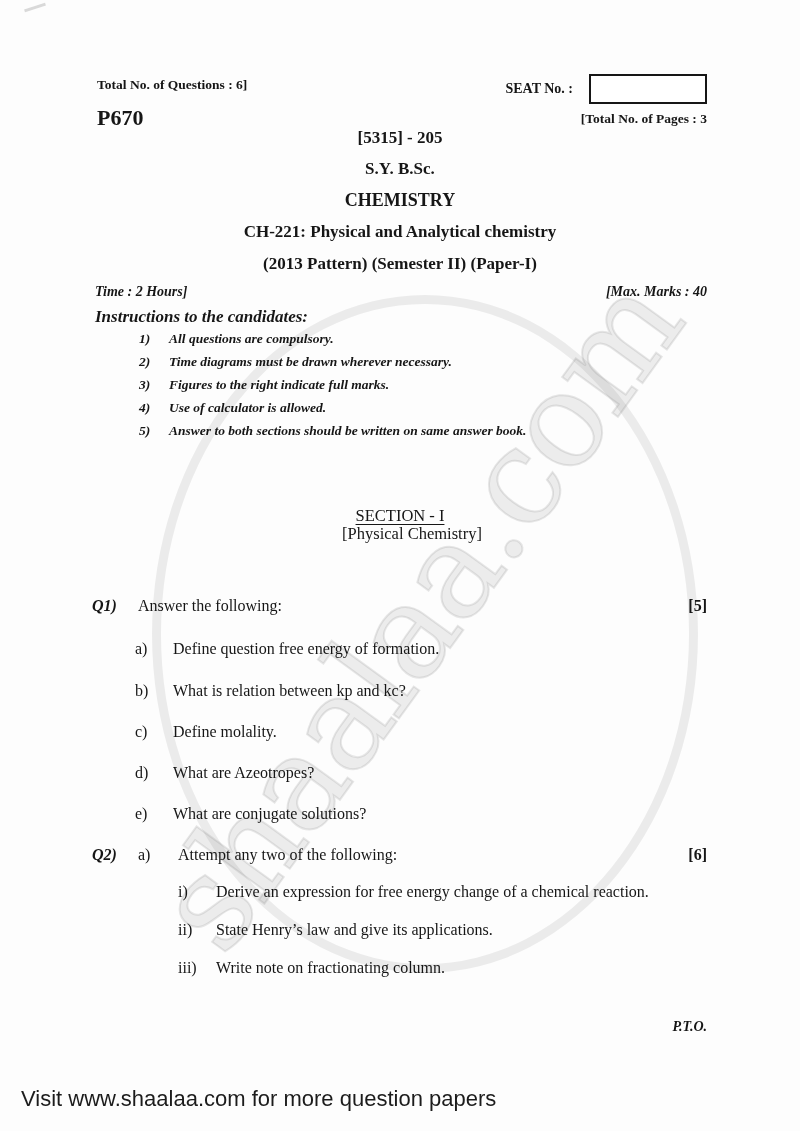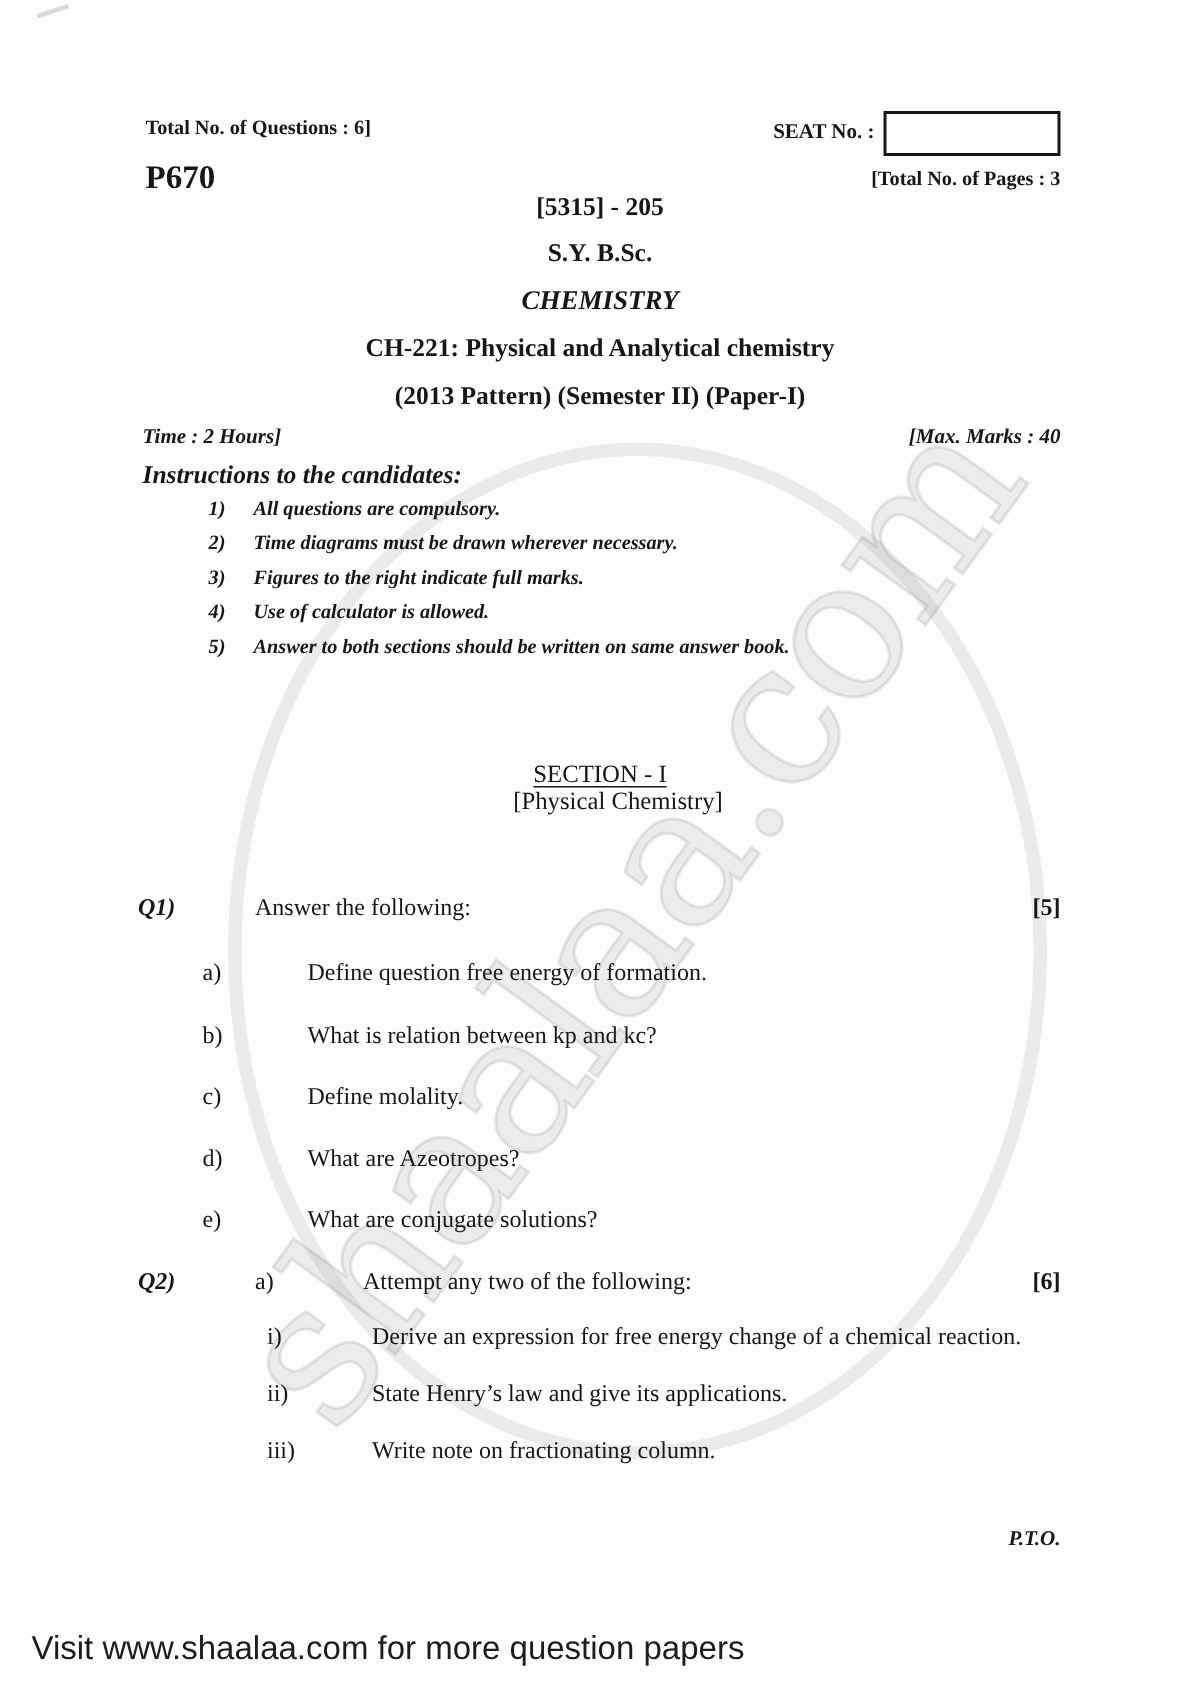--- a/index.html
+++ b/index.html
@@ -18,37 +18,37 @@
            transform:rotate(-18deg);opacity:.7;z-index:0;}
 
   .content{position:relative;z-index:1;}
   .abs{position:absolute;}
   .b{font-weight:bold;}
   .center{left:0;width:800px;text-align:center;}
 
   .hdr-small{font-size:13.5px;font-weight:bold;}
   .paper-code{font-size:22px;font-weight:bold;}
   .seat-row{top:74px;right:93px;display:flex;align-items:center;}
-  .seat-row .lbl{font-size:14px;font-weight:bold;margin-right:6px;}
+  .seat-row .lbl{font-size:14px;font-weight:bold;margin-right:16px;}
   .seat-box{width:106px;height:26px;border:2px solid #161616;background:#fff;
             font-family:"Liberation Serif", serif;font-size:15px;padding:0 4px;}
 
   .t17{font-size:17px;}
-  .t18{font-size:18px;font-style:italic;}
+  .t18{font-size:18px;}
 
   .meta-row{top:284px;left:95px;right:93px;display:flex;justify-content:space-between;
             font-size:14px;font-weight:bold;font-style:italic;}
   .instr-head{top:307px;left:95px;font-size:17px;font-weight:bold;font-style:italic;}
   .instr-item{left:95px;right:93px;display:flex;font-size:13.5px;font-weight:bold;font-style:italic;}
   .instr-item .num{width:30px;flex:none;margin-left:44px;}
 
   .section-head{font-size:16.5px;text-decoration:underline;text-underline-offset:3px;}
   .section-sub{font-size:16.5px;}
 
-  .qrow{left:92px;right:93px;display:flex;font-size:16px;line-height:1.2;gap:32px;}
+  .qrow{left:92px;right:93px;display:flex;font-size:16px;line-height:1.2;}
   .qlabel{width:46px;flex:none;font-weight:bold;font-style:italic;}
   .alabel{width:40px;flex:none;}
   .marks{margin-left:auto;flex:none;font-weight:bold;}
   .subrow1{padding-left:43px;}
   .sublabel{width:38px;flex:none;}
   .subrow2{padding-left:86px;}
 
   .pto{top:1019px;right:93px;font-size:14px;font-weight:bold;font-style:italic;}
   .site-note{top:1086px;left:21px;font-family:"Liberation Sans", sans-serif;
              font-size:22px;color:#1c1c1c;}

